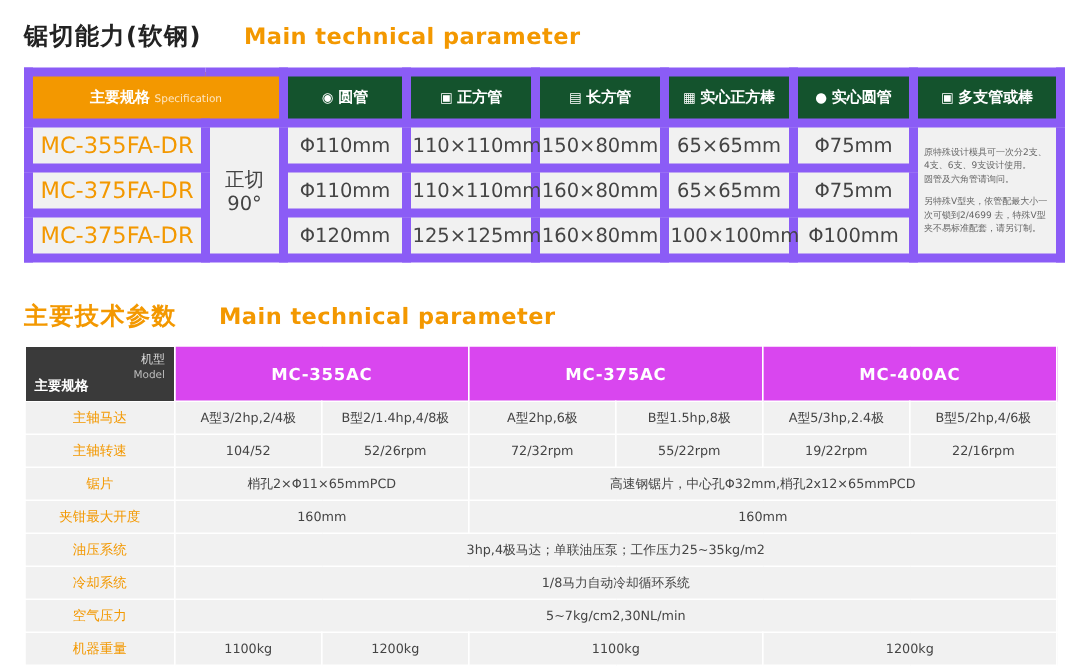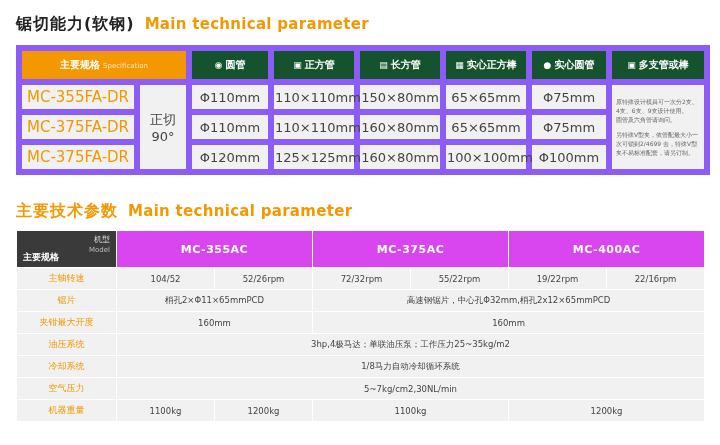--- a/index.html
+++ b/index.html
@@ -8,21 +8,21 @@
     background:#ffffff;
     font-family:"DejaVu Sans","Liberation Sans",sans-serif;
     font-size:9px;
     color:#333;
     overflow:hidden;
   }
   .page{position:relative;width:720px;height:445px;}
 
   
   .heading{
-    display:flex;align-items:baseline;gap:10px;
+    display:flex;align-items:baseline;gap:28px;
     padding-left:16px;
   }
   .heading .cn{
     font-size:16px;font-weight:bold;color:#222;letter-spacing:1px;
   }
   .heading .en{
     font-size:15px;font-weight:bold;color:#f39800;letter-spacing:0.3px;
   }
   .heading2 .cn{color:#f39800;}
   .heading2 .en{color:#f39800;}
@@ -179,20 +179,29 @@
       <td class="t2-corner">
         <span class="tl">主要规格</span>
         <span class="br">机型</span>
         <span class="br2">Model</span>
       </td>
       <td class="t2-model" colspan="2">MC-355AC</td>
       <td class="t2-model" colspan="2">MC-375AC</td>
       <td class="t2-model" colspan="2">MC-400AC</td>
     </tr>
 
+    <tr>
+      <td class="t2-rowlabel">主轴马达</td>
+      <td class="t2-cell">A型3/2hp,2/4极</td>
+      <td class="t2-cell">B型2/1.4hp,4/8极</td>
+      <td class="t2-cell">A型2hp,6极</td>
+      <td class="t2-cell">B型1.5hp,8极</td>
+      <td class="t2-cell">A型5/3hp,2.4极</td>
+      <td class="t2-cell">B型5/2hp,4/6极</td>
+    </tr>
 
     <tr>
       <td class="t2-rowlabel">主轴转速</td>
       <td class="t2-cell">104/52</td>
       <td class="t2-cell">52/26rpm</td>
       <td class="t2-cell">72/32rpm</td>
       <td class="t2-cell">55/22rpm</td>
       <td class="t2-cell">19/22rpm</td>
       <td class="t2-cell">22/16rpm</td>
     </tr>

